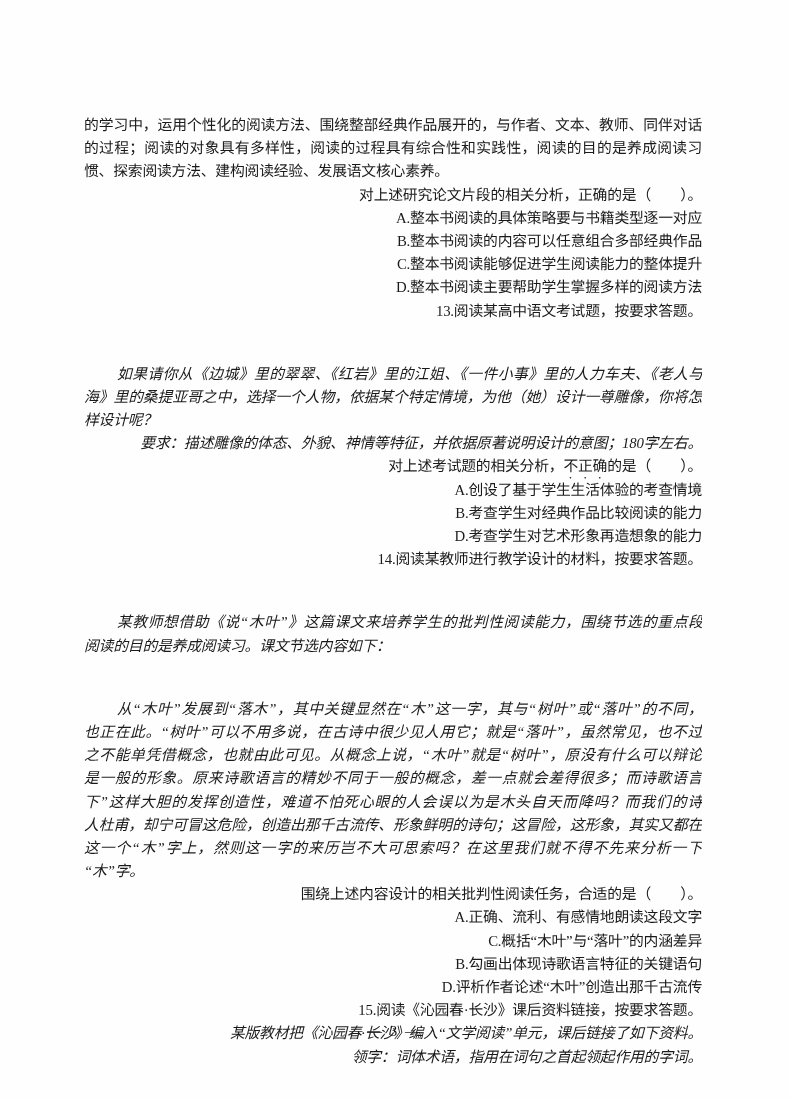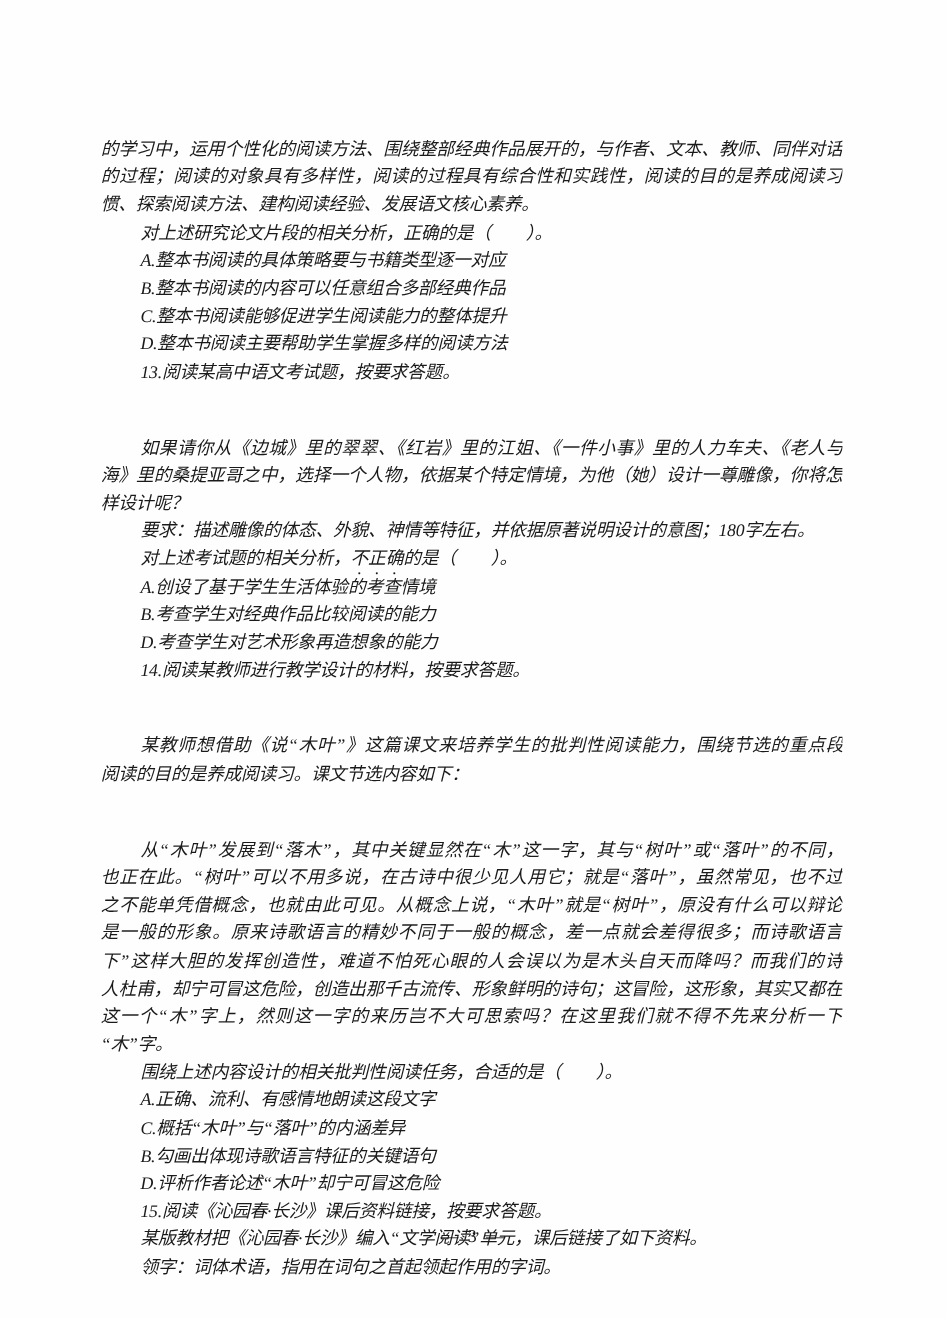--- a/index.html
+++ b/index.html
@@ -20,29 +20,28 @@
     left: 84px; top: 114px;
     width: 618px;
   }
   .line {
     height: 23.2px;
     line-height: 23.2px;
     font-size: 14.8px;
     letter-spacing: -0.2px;
     white-space: pre;
     text-align: left;
-    font-style: italic;
   }
   .line.fill {
     white-space: normal;
     text-align: justify;
     text-align-last: justify;
     overflow: hidden;
   }
-  .line.indent { padding-left: 33px; }
+  .line.indent { padding-left: 33px; text-align: right; }
   .line.indent.fill { letter-spacing: -0.9px; margin-top: 40px; }
   .line.kai { font-style: italic; }
   .em-dots {
     -webkit-text-emphasis: filled dot #1a1a1a;
     -webkit-text-emphasis-position: under left;
     text-emphasis: filled dot #1a1a1a;
     text-emphasis-position: under left;
   }
   .footer {
     position: absolute;
@@ -85,21 +84,21 @@
       <div class="line kai fill"><span>之不能单凭借概念，也就由此可见。从概念上说，“木叶”就是“树叶”，原没有什么可以辩论</span></div>
       <div class="line kai fill"><span>是一般的形象。原来诗歌语言的精妙不同于一般的概念，差一点就会差得很多；而诗歌语言</span></div>
       <div class="line kai fill"><span>下”这样大胆的发挥创造性，难道不怕死心眼的人会误以为是木头自天而降吗？而我们的诗</span></div>
       <div class="line kai fill"><span>人杜甫，却宁可冒这危险，创造出那千古流传、形象鲜明的诗句；这冒险，这形象，其实又都在</span></div>
       <div class="line kai fill"><span>这一个“木”字上，然则这一字的来历岂不大可思索吗？在这里我们就不得不先来分析一下</span></div>
       <div class="line kai"><span>“木”字。</span></div>
       <div class="line indent"><span>围绕上述内容设计的相关批判性阅读任务，合适的是（　　）。</span></div>
       <div class="line indent"><span>A.正确、流利、有感情地朗读这段文字</span></div>
       <div class="line indent"><span>C.概括“木叶”与“落叶”的内涵差异</span></div>
       <div class="line indent"><span>B.勾画出体现诗歌语言特征的关键语句</span></div>
-      <div class="line indent"><span>D.评析作者论述“木叶”却宁可冒这危险</span></div>
+      <div class="line indent"><span>D.评析作者论述“木叶”创造出那千古流传</span></div>
       <div class="line indent"><span>15.阅读《沁园春·长沙》课后资料链接，按要求答题。</span></div>
       <div class="line indent kai"><span>某版教材把《沁园春·长沙》编入“文学阅读”单元，课后链接了如下资料。</span></div>
       <div class="line indent kai"><span>领字：词体术语，指用在词句之首起领起作用的字词。</span></div>
     </div>
   <div class="footer">
     <span>— 3 —</span>
   </div>
 </div>
 
 </body></html>

